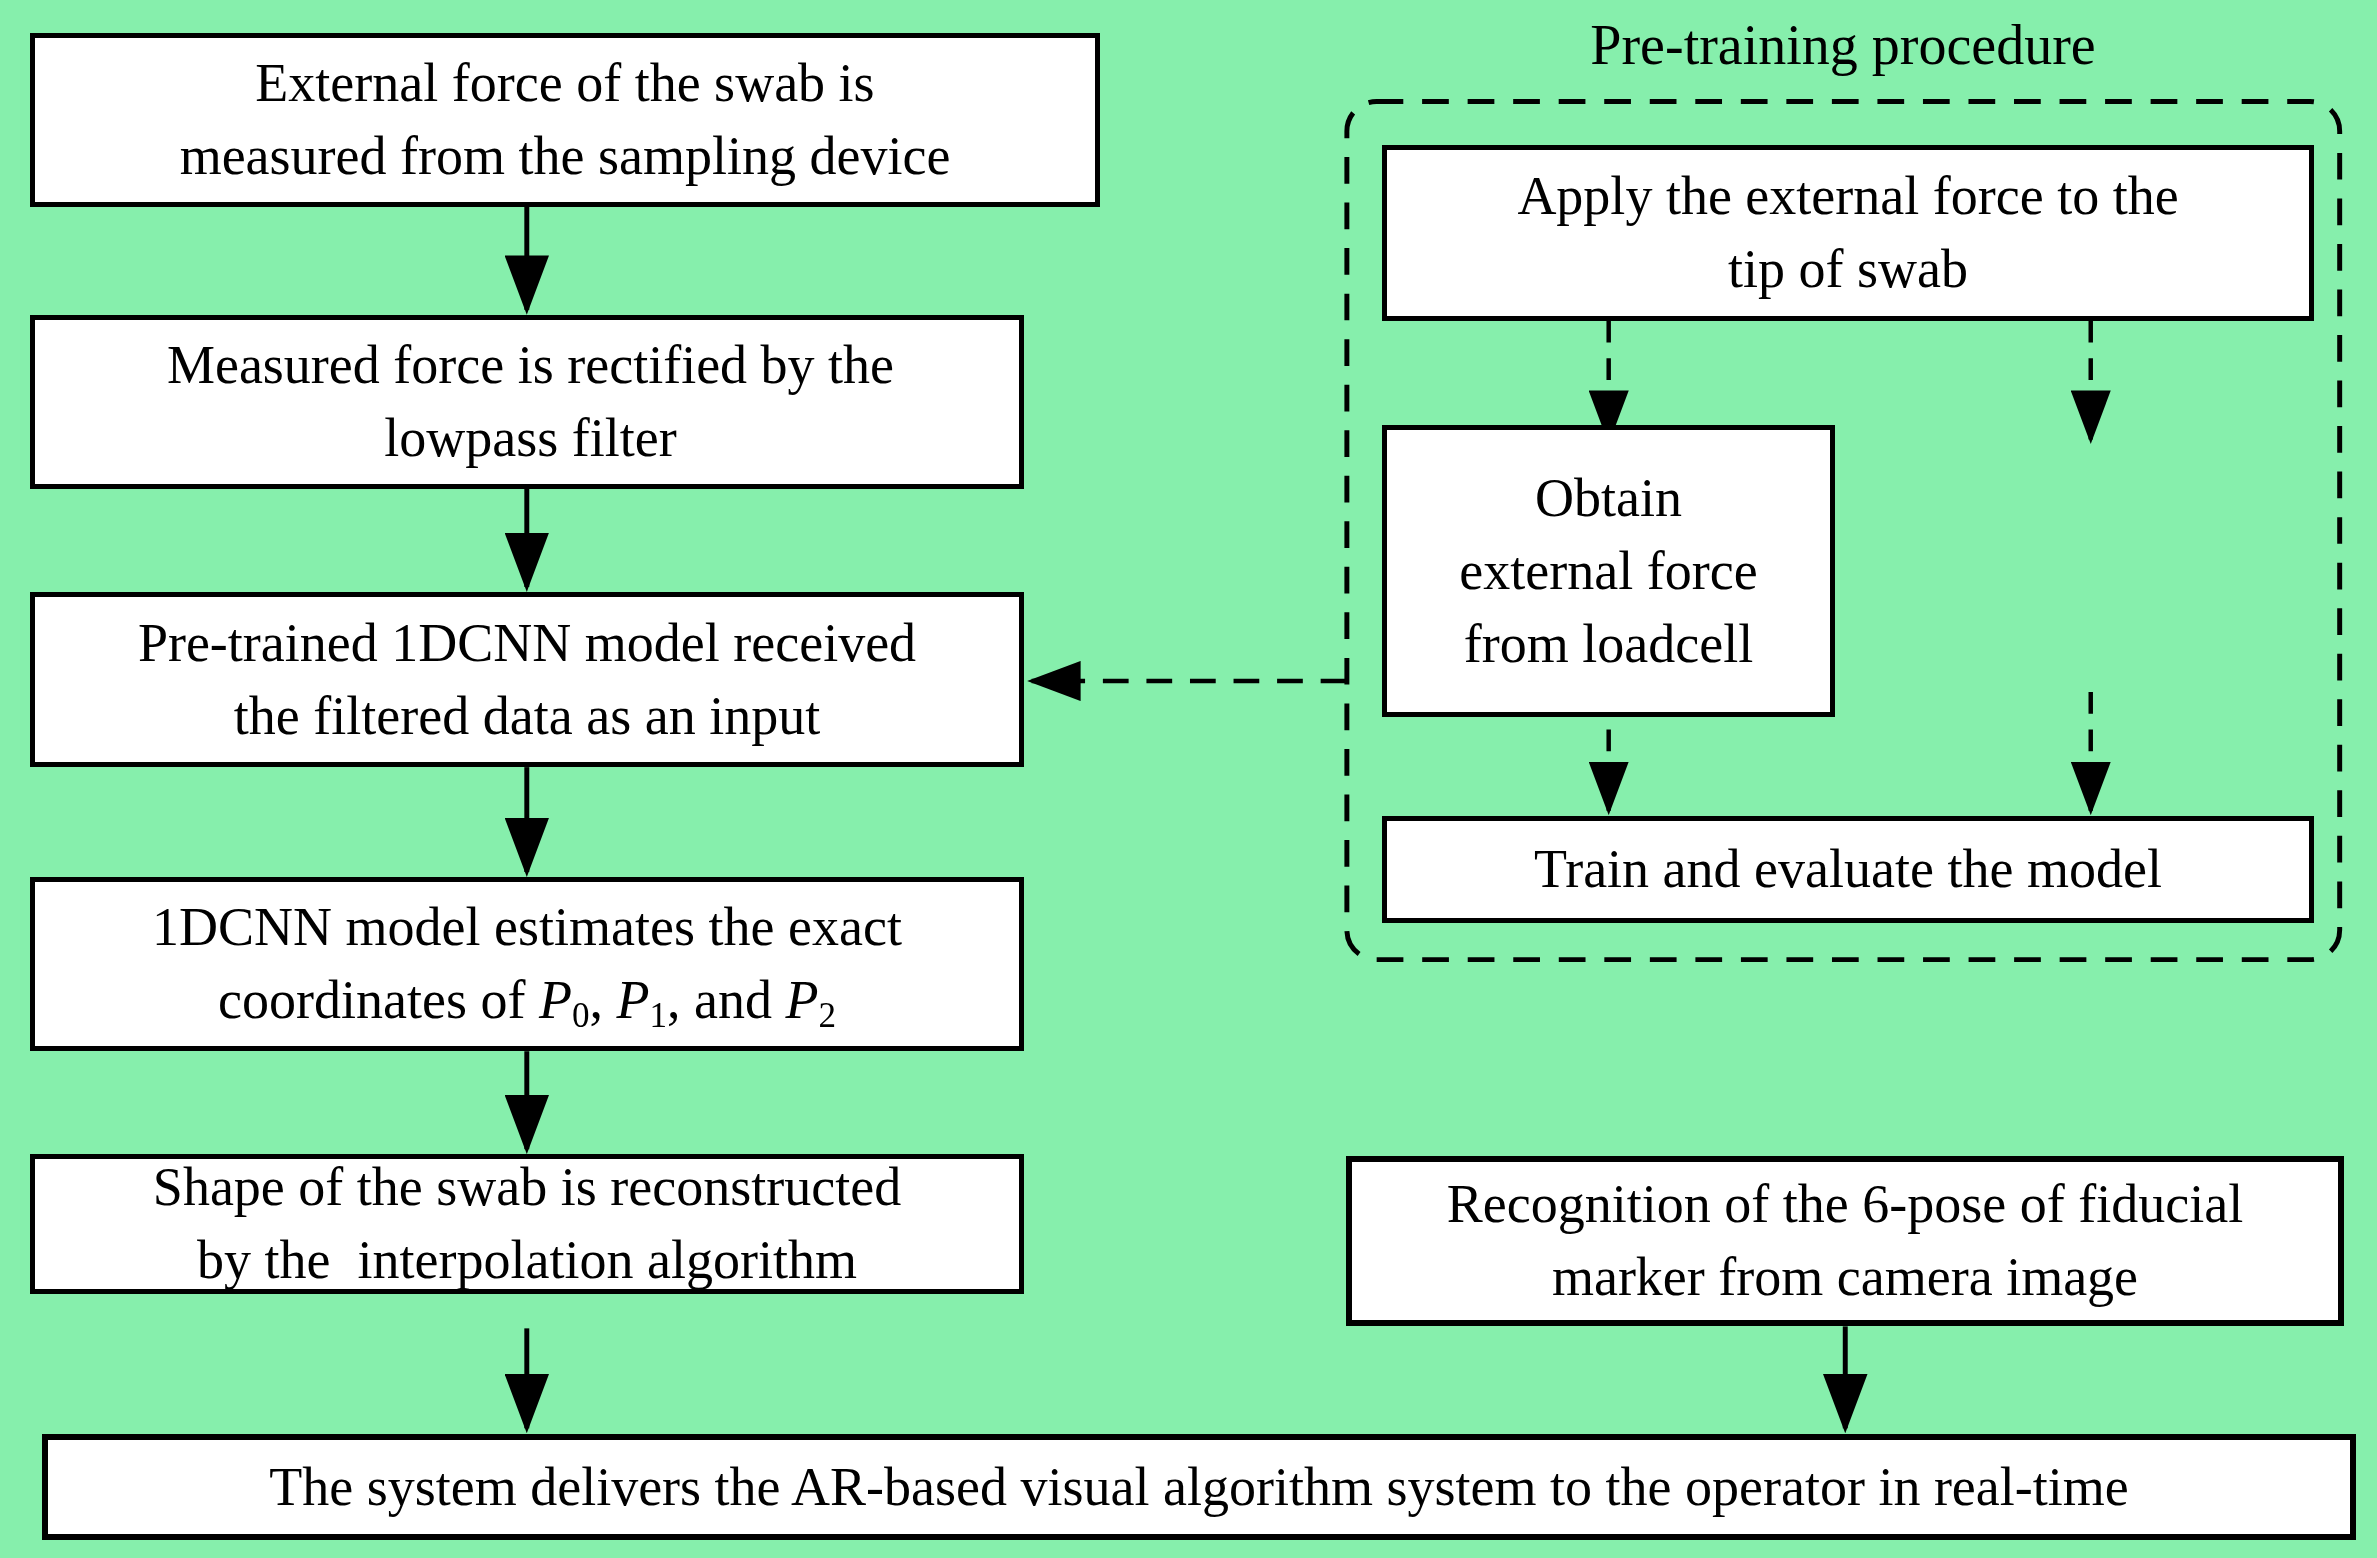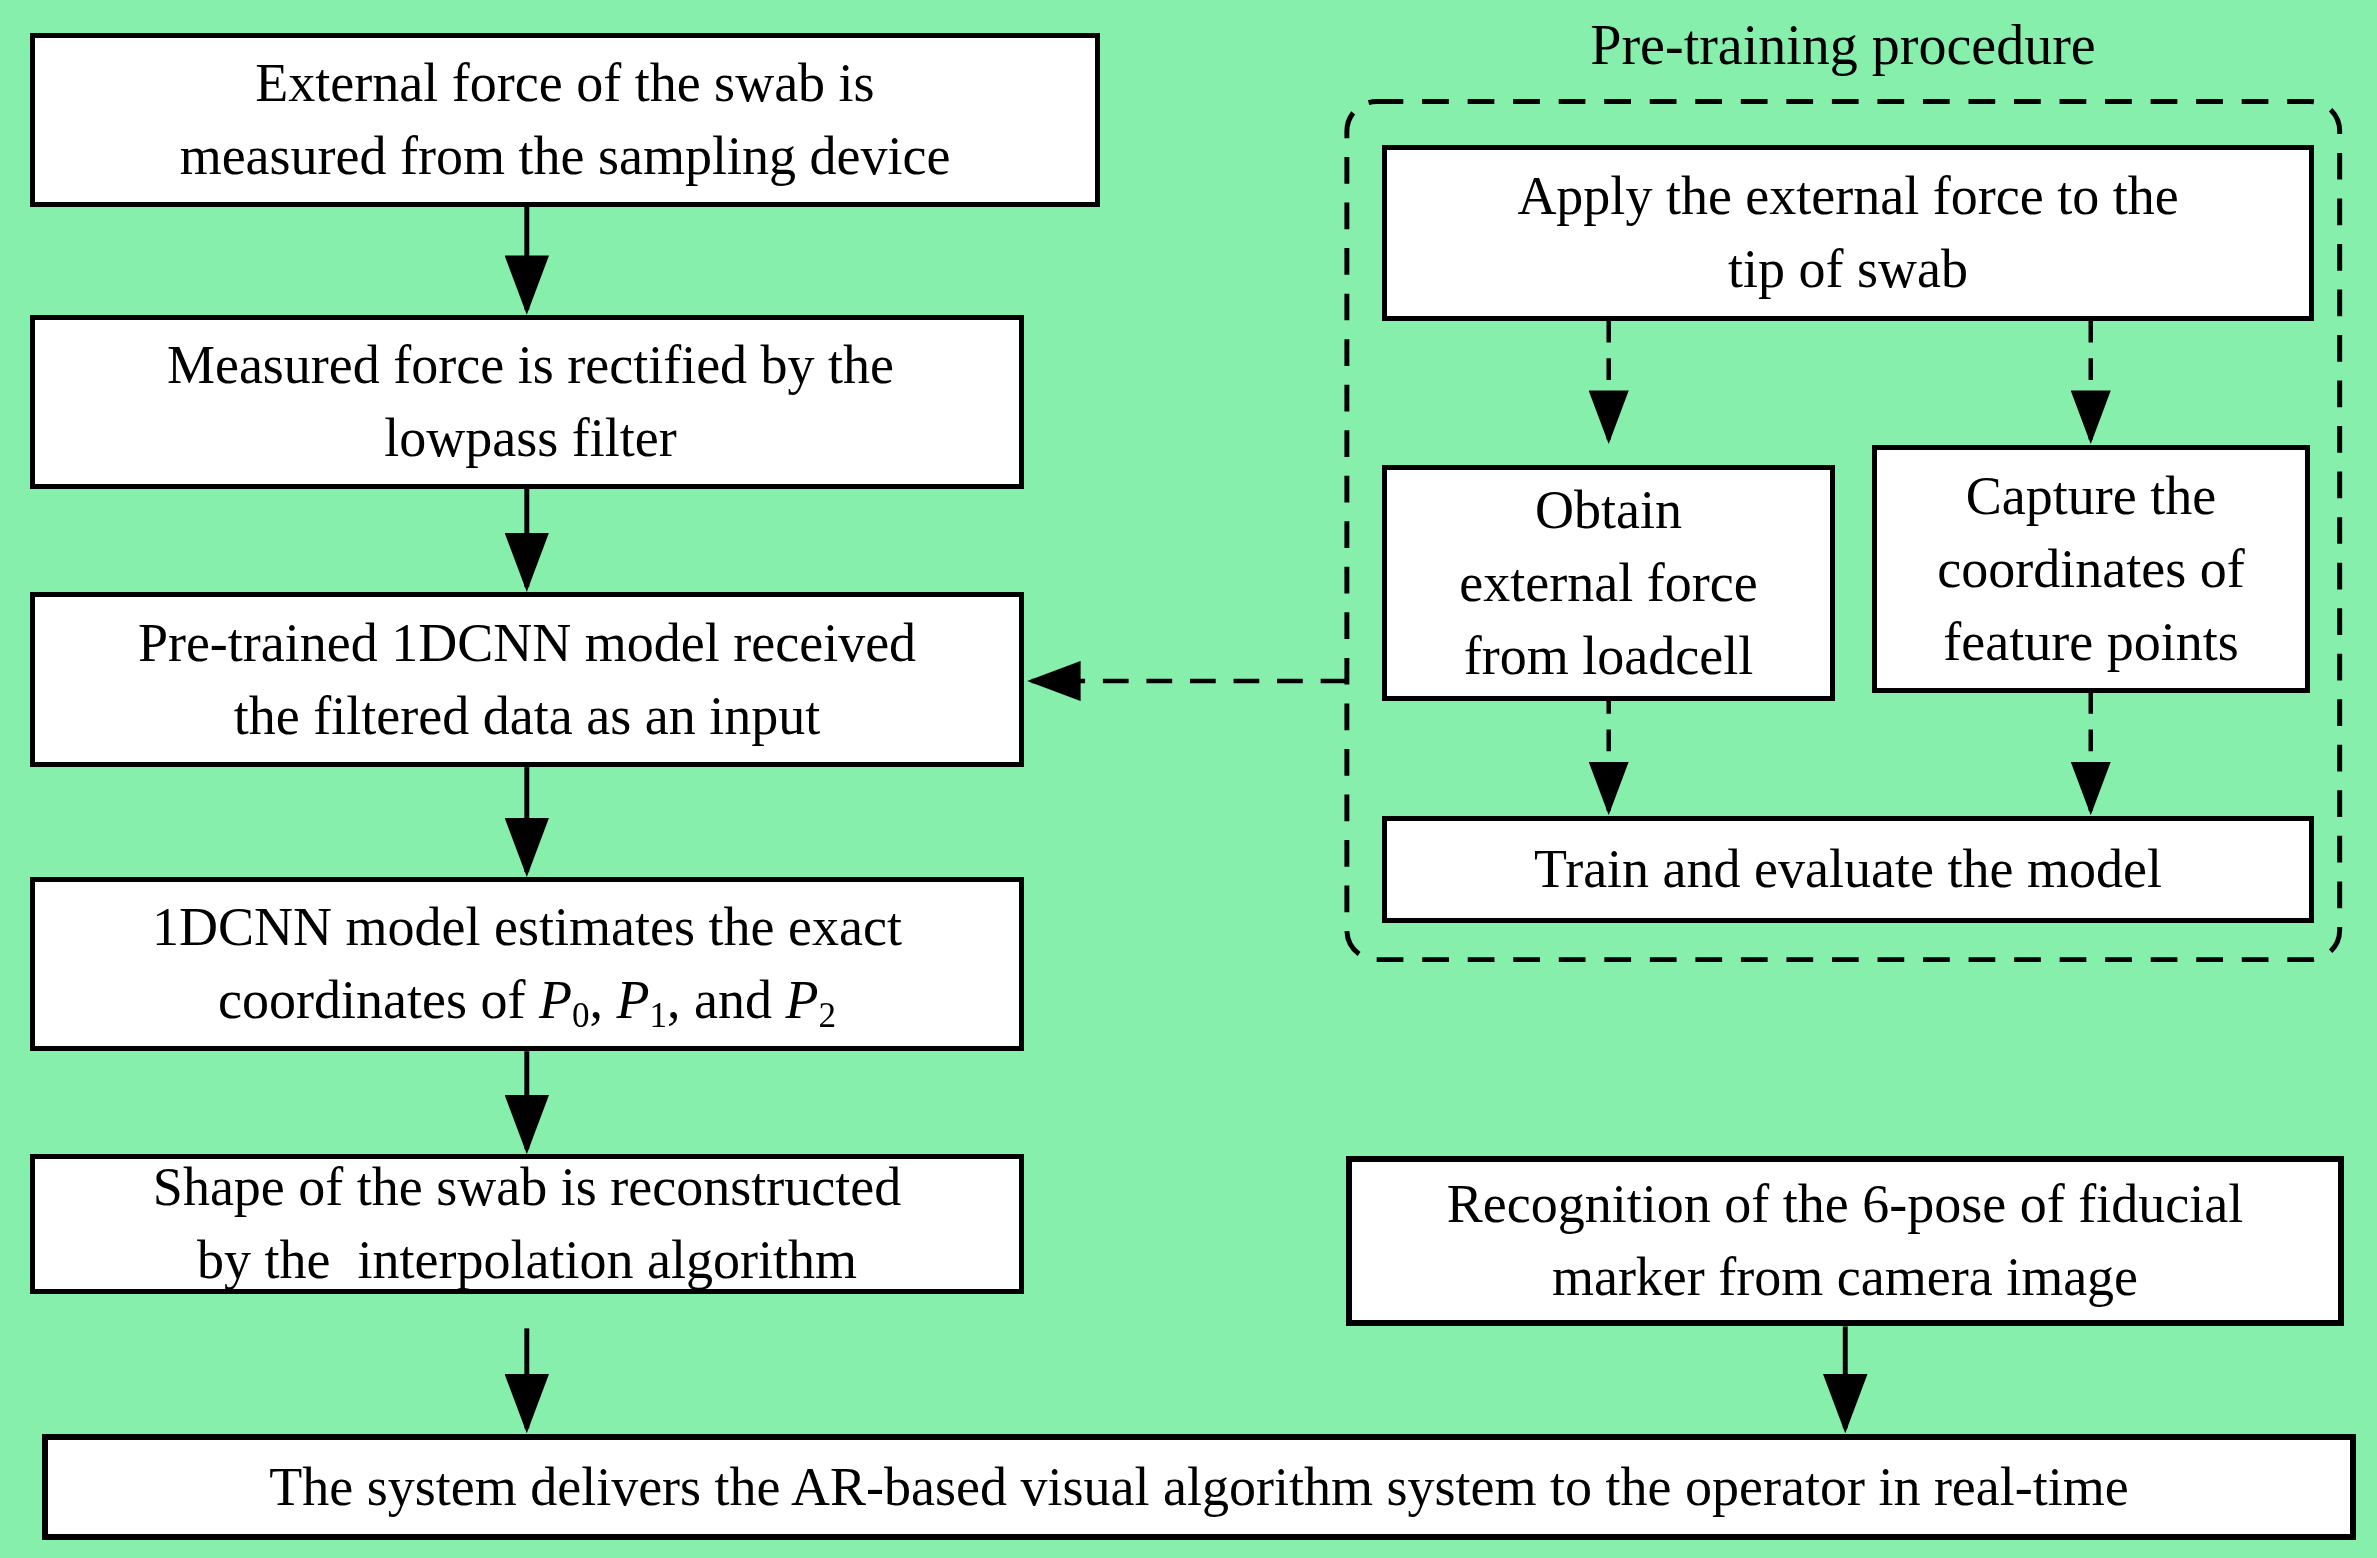--- a/index.html
+++ b/index.html
@@ -63,21 +63,21 @@
     font-size: 56px;
     line-height: 79px;
   }
   
   #box-external-force      { left: 30px;   top: 33px;   width: 1070px; height: 174px; }
   #box-lowpass-filter      { left: 30px;   top: 315px;  width: 994px; height: 174px; padding-left: 7px; }
   #box-pretrained-1dcnn    { left: 30px;   top: 592px;  width: 994px; height: 175px; }
   #box-1dcnn-estimates     { left: 30px;   top: 877px;  width: 994px; height: 174px; }
   #box-shape-reconstruction{ left: 30px;   top: 1154px; width: 994px; height: 140px; }
   #box-apply-force         { left: 1382px; top: 145px;  width: 932px;  height: 176px; }
-  #box-obtain-force        { left: 1382px; top: 465px;  width: 453px;  height: 236px; }
+  #box-obtain-force        { left: 1382px; top: 425px;  width: 453px;  height: 292px; }
   #box-capture-coordinates { left: 1872px; top: 445px;  width: 438px;  height: 248px; }
   #box-train-evaluate      { left: 1382px; top: 816px;  width: 932px;  height: 107px; }
   #box-recognition-6pose   { left: 1346px; top: 1156px; width: 998px; height: 170px; }
   #box-ar-feedback-output  { left: 42px;   top: 1434px; width: 2314px; height: 106px; }
 </style>
 </head>
 <body>
 
 <div id="canvas">
 
@@ -136,25 +136,20 @@
     <span class="ln">Apply the external force to the</span>
     <span class="ln">tip of swab</span>
   </div>
 
   <div class="box" id="box-obtain-force">
     <span class="ln">Obtain</span>
     <span class="ln">external force</span>
     <span class="ln">from loadcell</span>
   </div>
 
-  <div class="box" id="box-capture-coordinates">
-    <span class="ln">Capture the</span>
-    <span class="ln">coordinates of</span>
-    <span class="ln">feature points</span>
-  </div>
 
   <div class="box" id="box-train-evaluate">
     <span class="ln">Train and evaluate the model</span>
   </div>
 
   <div class="box thick" id="box-recognition-6pose">
     <span class="ln">Recognition of the 6-pose of fiducial</span>
     <span class="ln">marker from camera image</span>
   </div>
 

